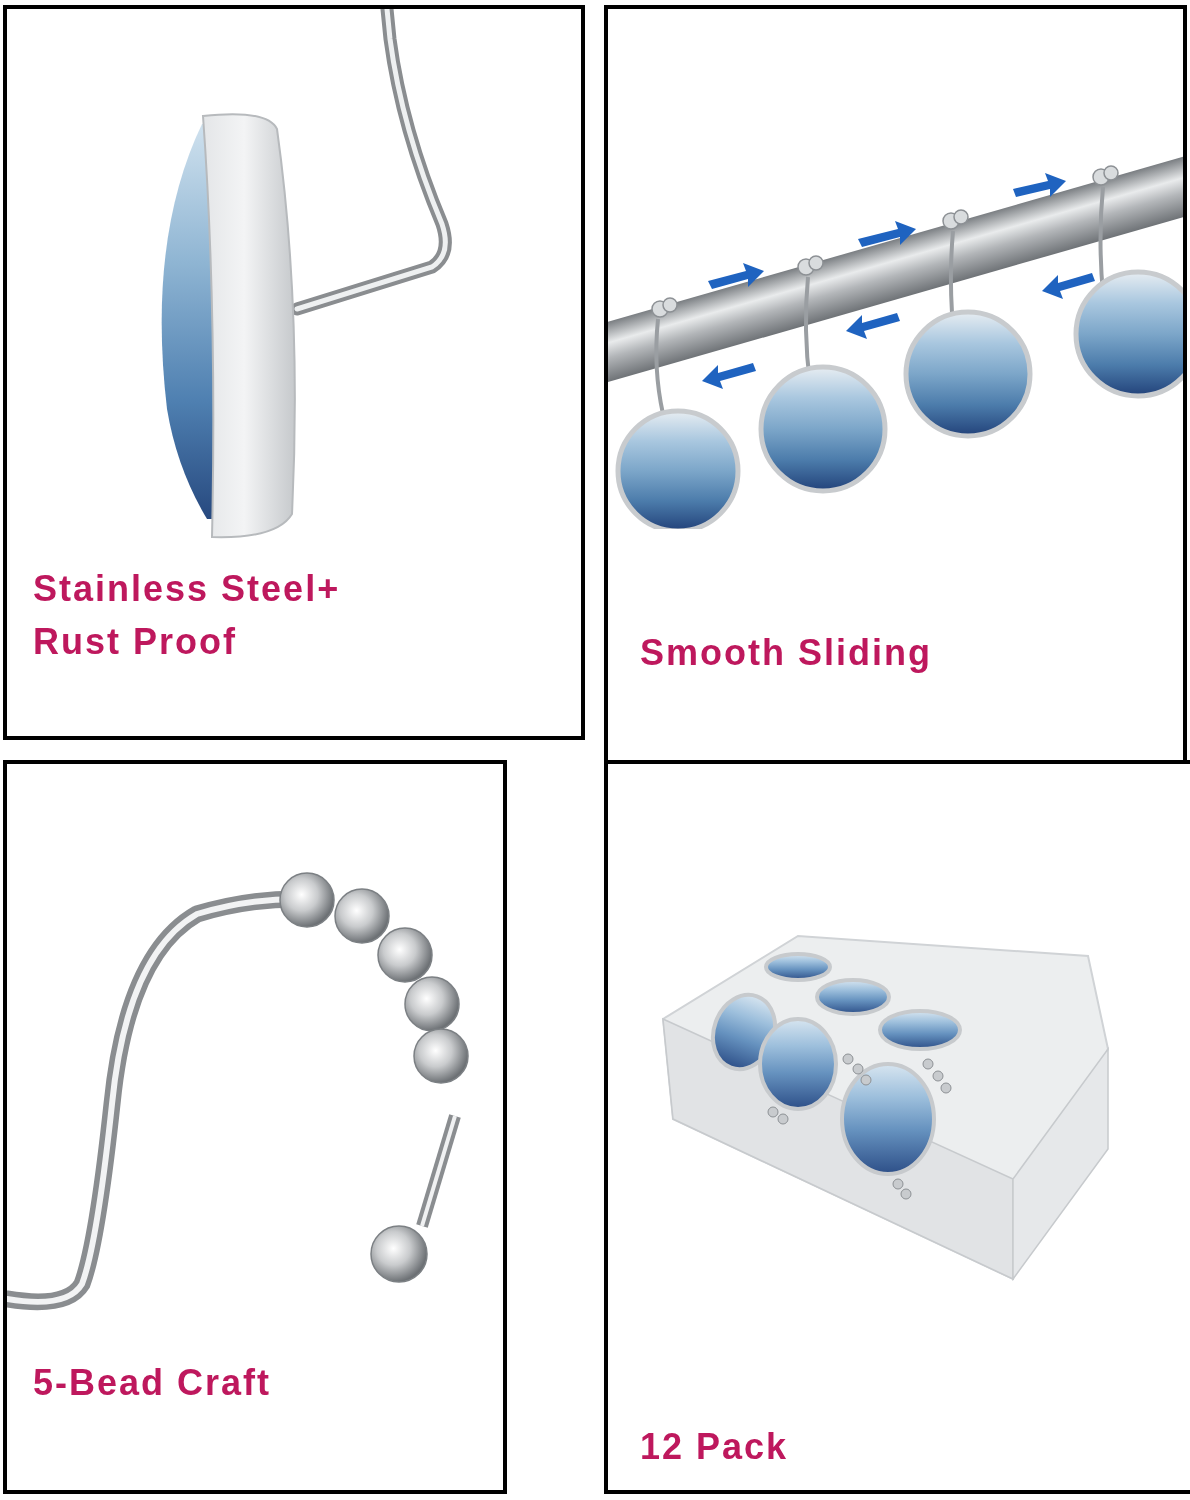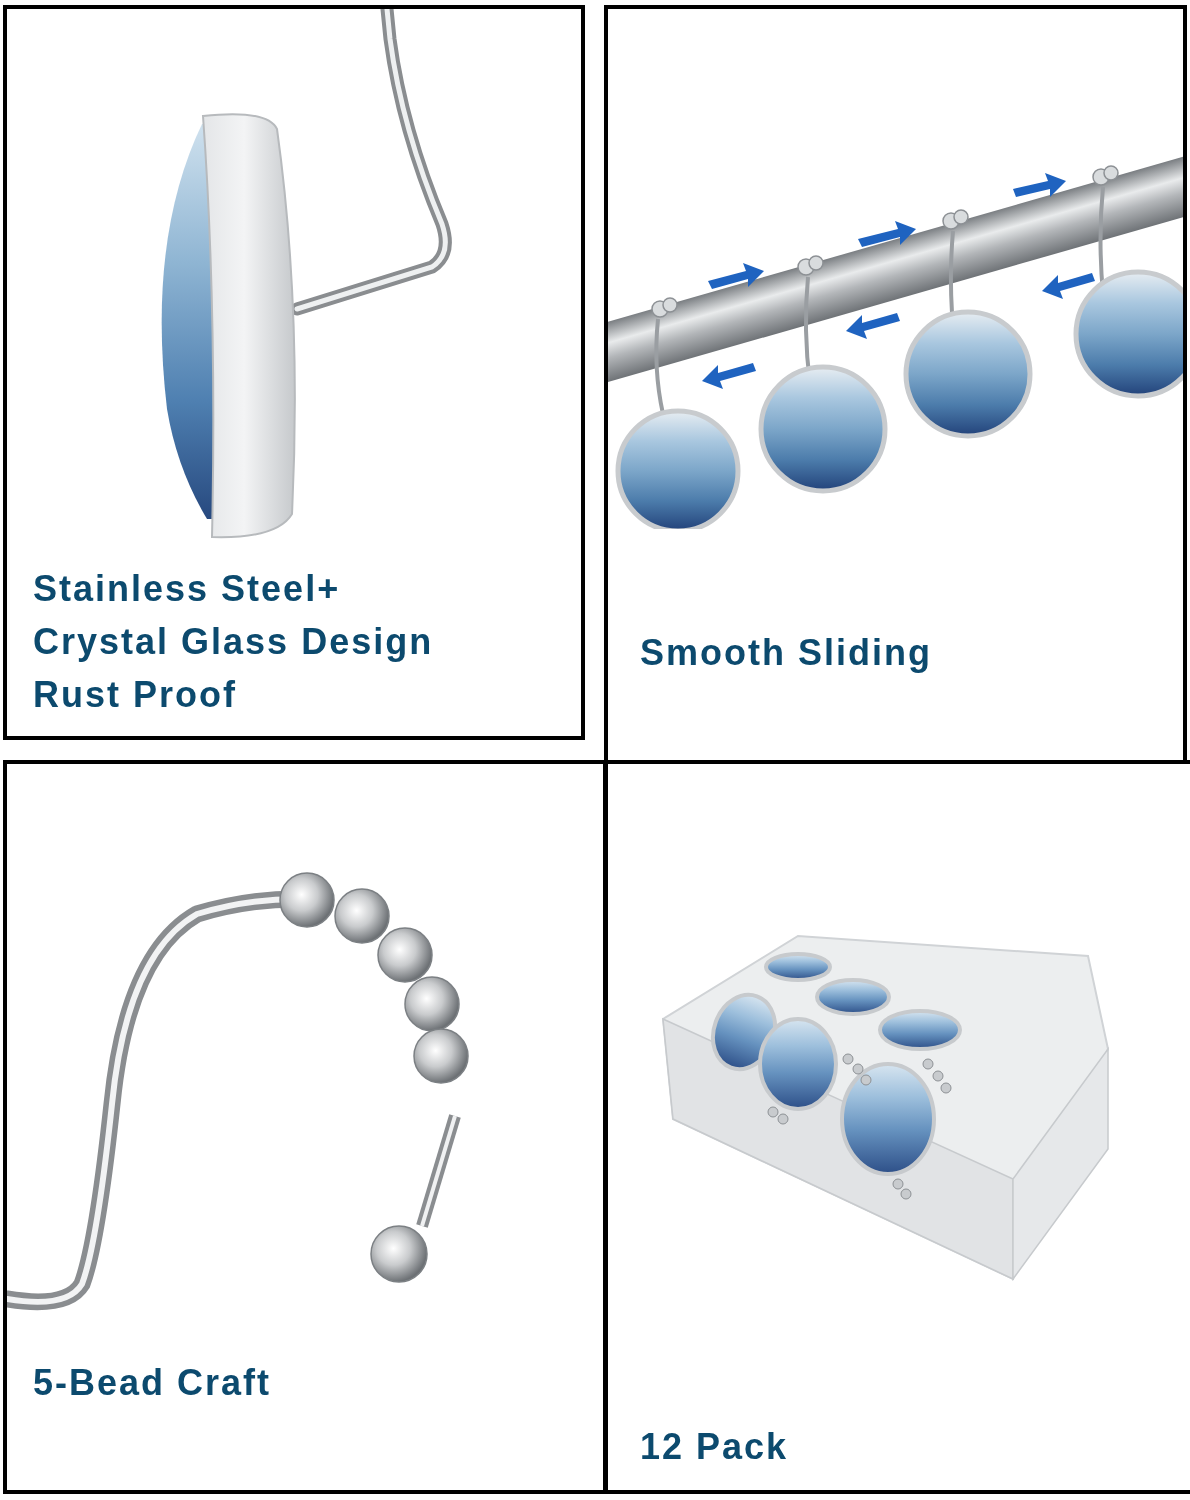--- a/index.html
+++ b/index.html
@@ -1,23 +1,23 @@
 <!DOCTYPE html>
 <html><head>
 <meta charset="utf-8">
 <style>
   html, body { margin: 0; padding: 0; background: #ffffff; }
   body { width: 1190px; height: 1500px; position: relative; overflow: hidden; font-family: "Liberation Sans", sans-serif; }
   .panel { position: absolute; box-sizing: border-box; border: 4px solid #000; background: #fff; overflow: hidden; }
   #p1 { left: 3px; top: 5px; width: 582px; height: 735px; }
   #p2 { left: 604px; top: 5px; width: 583px; height: 954px; }
-  #p3 { left: 3px; top: 760px; width: 604px; height: 734px; padding-left: 40px; }
+  #p3 { left: 3px; top: 760px; width: 504px; height: 734px; padding-left: 40px; }
   #p4 { left: 604px; top: 760px; width: 657px; height: 734px; }
   .art { position: absolute; left: 0; top: 0; }
-  .caption { position: absolute; font-weight: bold; font-size: 36px; letter-spacing: 2px; color: #0c4a6e; line-height: 53px; }
+  .caption { position: absolute; font-weight: bold; font-size: 36px; letter-spacing: 2px; color: #be185d; line-height: 53px; }
   #p1 .caption { left: 26px; top: 553px; }
   #p2 .caption { left: 32px; top: 617px; }
   #p3 .caption { left: 26px; top: 592px; }
   #p4 .caption { left: 32px; top: 656px; }
   .caption .line { display: block; white-space: nowrap; }
 </style>
 </head>
 <body>
 
 <div class="panel" id="p1">
@@ -43,21 +43,20 @@
 
     <path d="M 380 0 L 383 30 Q 395 120 435 215 Q 445 245 425 258 L 290 300" fill="none" stroke="#8a8d90" stroke-width="13" stroke-linecap="round"></path>
     <path d="M 380 0 L 383 30 Q 395 120 435 215 Q 445 245 425 258 L 290 300" fill="none" stroke="#eef0f1" stroke-width="5" stroke-linecap="round"></path>
 
     <path d="M 195 115 Q 140 230 160 400 Q 170 460 200 510 L 210 510 L 210 115 Z" fill="url(#g1glass)"></path>
 
     <path d="M 196 107 Q 260 100 270 120 Q 295 300 285 505 Q 270 530 205 528 Q 210 300 196 107 Z" fill="url(#g1metal)" stroke="#b7babd" stroke-width="2"></path>
   </svg>
   <div class="caption">
     <span class="line">Stainless Steel+</span>
-    <span class="line">Crystal Glass Design</span>
     <span class="line">Rust Proof</span>
   </div>
 </div>
 
 <div class="panel" id="p2">
   <svg class="art" width="575" height="520" viewBox="0 0 575 520">
     <defs>
       <linearGradient id="g2rod" x1="0" y1="0" x2="0" y2="1">
         <stop offset="0" stop-color="#7a7e82"></stop>
         <stop offset="0.35" stop-color="#e9ebec"></stop>

